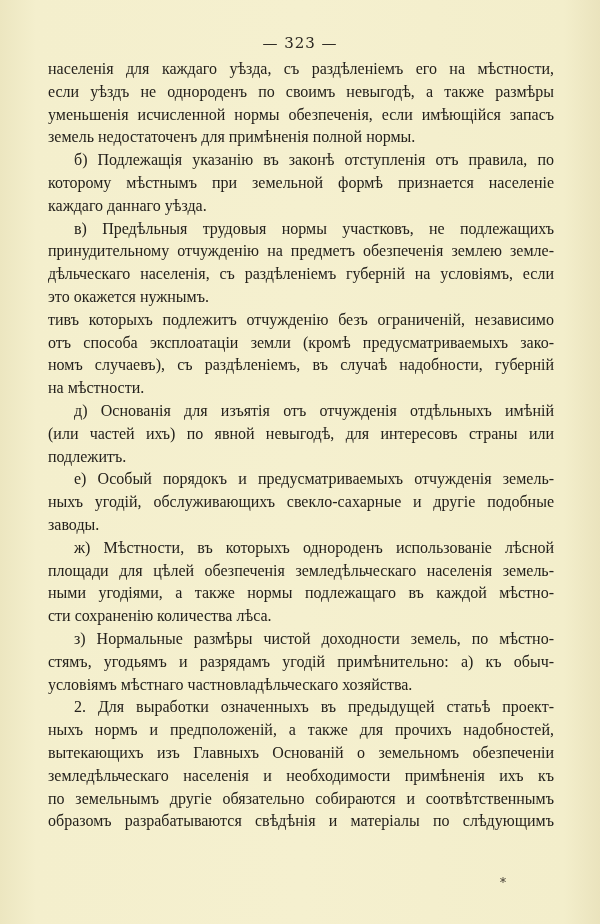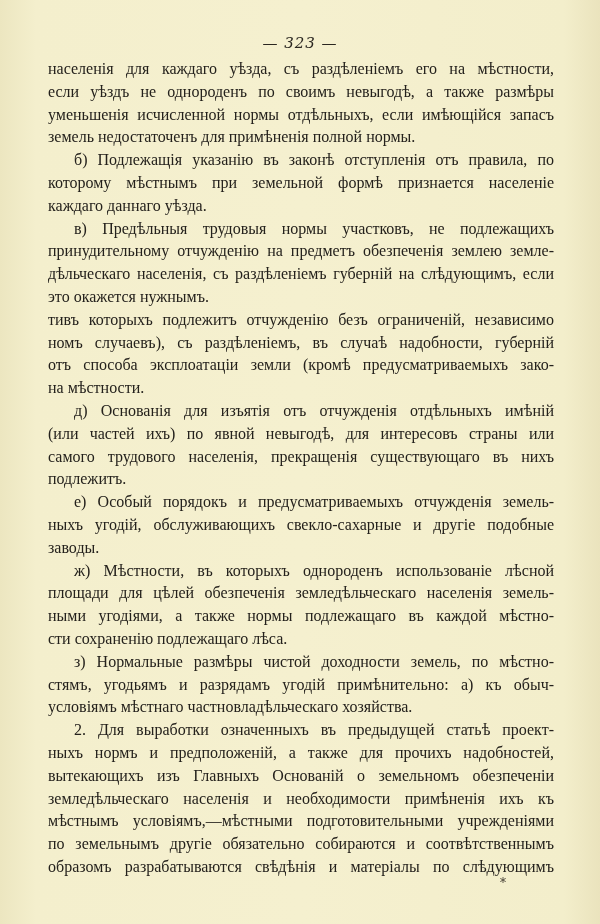--- a/index.html
+++ b/index.html
@@ -22,21 +22,20 @@
     .page-number {
       position: absolute;
       top: 34px;
       left: 0;
       width: 600px;
       text-align: center;
       font-family: "DejaVu Serif", serif;
       font-size: 15px;
       color: #2a2620;
       letter-spacing: 1px;
-      font-style: italic;
     }
     .text-block {
       position: absolute;
       left: 48px;
       top: 58px;
       width: 506px;
       font-family: Liberation Serif, serif;
       font-size: 16px;
       line-height: 22.8px;
       color: #24211c;
@@ -69,76 +68,74 @@
 <body>
 
 <div class="page">
   <div class="page-number">— 323 —</div>
 
   <div class="text-block">
 
     <div>
       <span class="line">населенія для каждаго уѣзда, съ раздѣленіемъ его на мѣстности,</span>
       <span class="line">если уѣздъ не однороденъ по своимъ невыгодѣ, а также размѣры</span>
-      <span class="line">уменьшенія исчисленной нормы отдѣльныхъ, если имѣющійся запасъ</span>
+      <span class="line">уменьшенія исчисленной нормы обезпеченія, если имѣющійся запасъ</span>
       <span class="line last">земель недостаточенъ для примѣненія полной нормы.</span>
     </div>
 
     <div>
       <span class="line indent">б) Подлежащія указанію въ законѣ отступленія отъ правила, по</span>
       <span class="line">которому мѣстнымъ при земельной формѣ признается населеніе</span>
       <span class="line last">каждаго даннаго уѣзда.</span>
     </div>
 
     <div>
       <span class="line indent">в) Предѣльныя трудовыя нормы участковъ, не подлежащихъ</span>
       <span class="line">принудительному отчужденію на предметъ обезпеченія землею земле-</span>
-      <span class="line">дѣльческаго населенія, съ раздѣленіемъ губерній на слѣдующимъ, если</span>
+      <span class="line">дѣльческаго населенія, съ раздѣленіемъ губерній на условіямъ, если</span>
       <span class="line last">это окажется нужнымъ.</span>
     </div>
 
     <div>
       <span class="line">тивъ которыхъ подлежитъ отчужденію безъ ограниченій, независимо</span>
+      <span class="line">отъ способа эксплоатаціи земли (кромѣ предусматриваемыхъ зако-</span>
       <span class="line">номъ случаевъ), съ раздѣленіемъ, въ случаѣ надобности, губерній</span>
-      <span class="line">отъ способа эксплоатаціи земли (кромѣ предусматриваемыхъ зако-</span>
       <span class="line last">на мѣстности.</span>
     </div>
 
     <div>
       <span class="line indent">д) Основанія для изъятія отъ отчужденія отдѣльныхъ имѣній</span>
       <span class="line">(или частей ихъ) по явной невыгодѣ, для интересовъ страны или</span>
-      <span class="line">самого трудового населенія, прекращенія существующаго въ нихъ</span>
       <span class="line last">подлежитъ.</span>
     </div>
 
     <div>
       <span class="line indent">е) Особый порядокъ и предусматриваемыхъ отчужденія земель-</span>
       <span class="line">ныхъ угодій, обслуживающихъ свекло-сахарные и другіе подобные</span>
       <span class="line last">заводы.</span>
     </div>
 
     <div>
       <span class="line indent">ж) Мѣстности, въ которыхъ однороденъ использованіе лѣсной</span>
       <span class="line">площади для цѣлей обезпеченія земледѣльческаго населенія земель-</span>
       <span class="line">ными угодіями, а также нормы подлежащаго въ каждой мѣстно-</span>
-      <span class="line last">сти сохраненію подлежащаго лѣса.</span>
+      <span class="line last">сти сохраненію количества лѣса.</span>
     </div>
 
     <div>
       <span class="line indent">з) Нормальные размѣры чистой доходности земель, по мѣстно-</span>
       <span class="line">стямъ, угодьямъ и разрядамъ угодій примѣнительно: а) къ обыч-</span>
       <span class="line last">условіямъ мѣстнаго частновладѣльческаго хозяйства.</span>
     </div>
 
     <div>
       <span class="line indent">2. Для выработки означенныхъ въ предыдущей статьѣ проект-</span>
       <span class="line">ныхъ нормъ и предположеній, а также для прочихъ надобностей,</span>
       <span class="line">вытекающихъ изъ Главныхъ Основаній о земельномъ обезпеченіи</span>
       <span class="line">земледѣльческаго населенія и необходимости примѣненія ихъ къ</span>
-      <span class="line">мѣстнымъ условіямъ,—мѣстными подготовительными учрежденіями</span>
       <span class="line">по земельнымъ другіе обязательно собираются и соотвѣтственнымъ</span>
       <span class="line">образомъ разрабатываются свѣдѣнія и матеріалы по слѣдующимъ</span>
 
     </div>
 
   </div>
 
   <div class="asterisk">*</div>
 </div>
 

